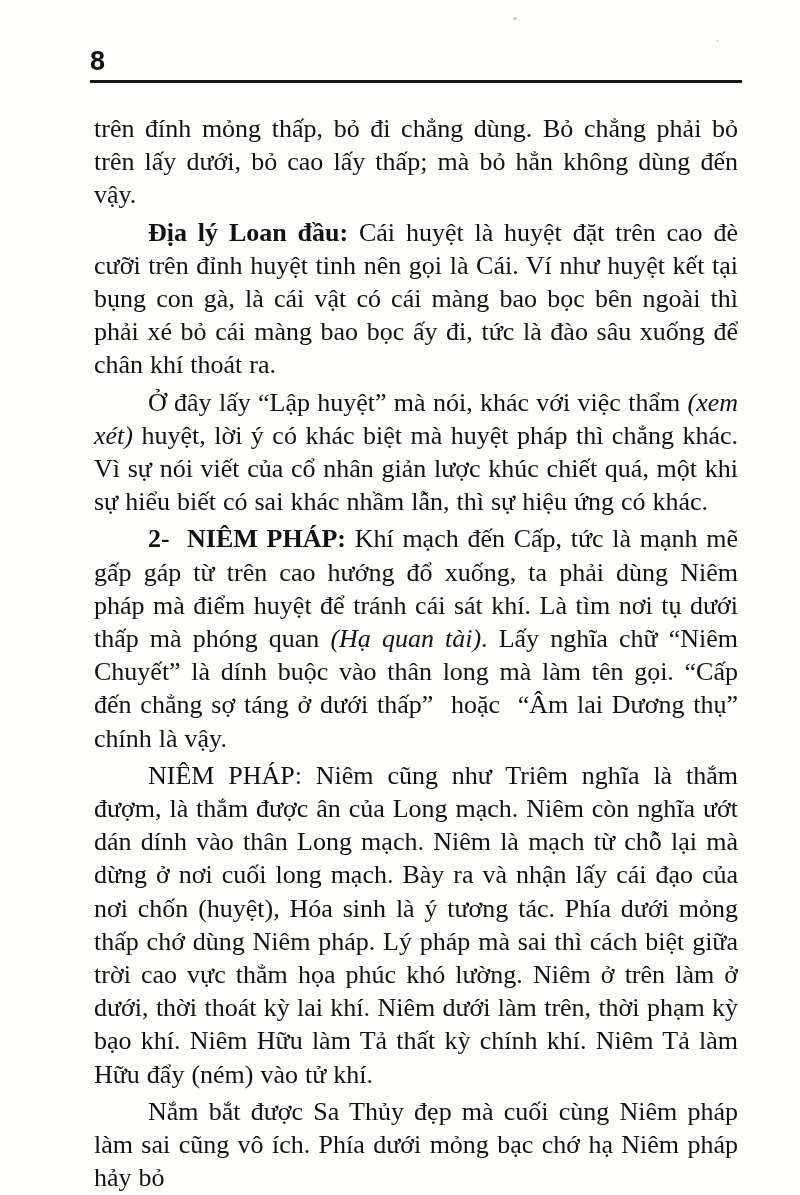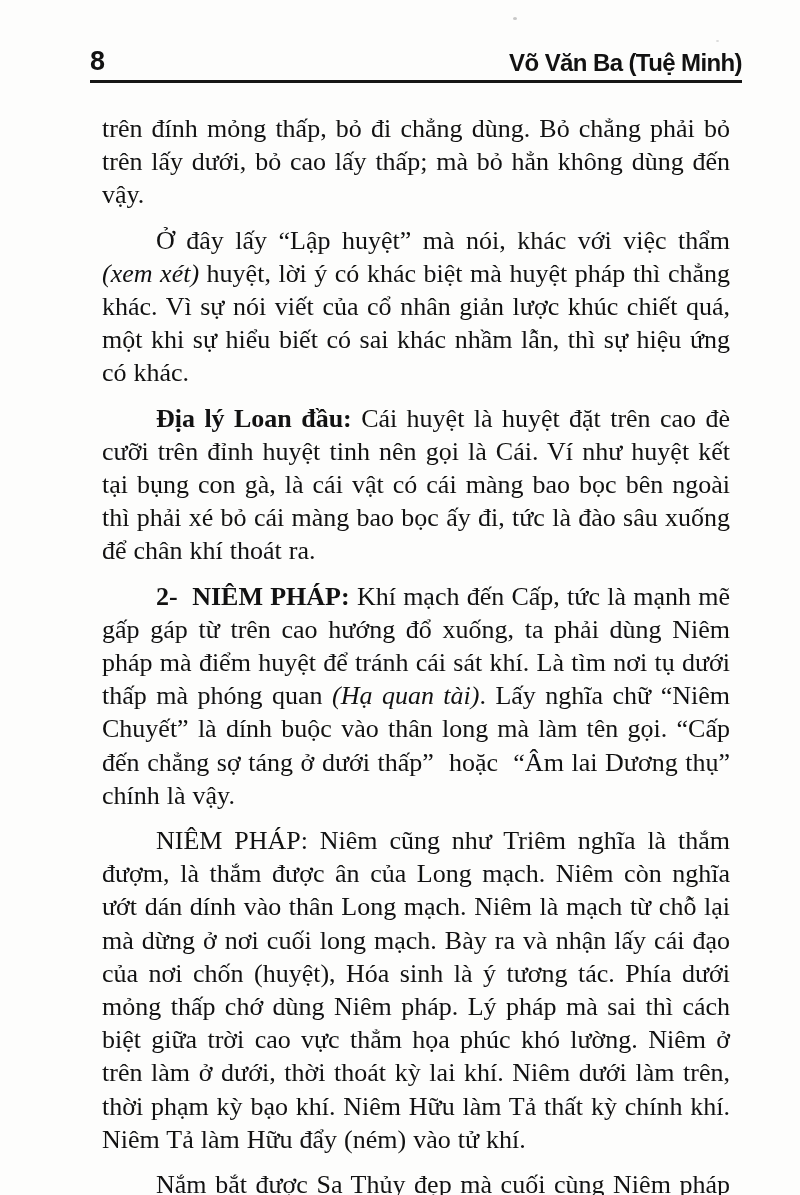--- a/index.html
+++ b/index.html
@@ -40,21 +40,21 @@
   
   .page-body {
     margin-top: 29px;
     font-family: "Liberation Serif", "DejaVu Serif", serif;
     font-size: 26px;
     line-height: 33.2px;
     text-align: justify;
     word-spacing: 0.5px;
   }
   .page-body p {
-    margin: 12px;
+    margin: 4px;
     text-indent: 54px;
   }
   .page-body p.no-indent {
     text-indent: 0;
   }
   .run-b { font-weight: bold; }
   .run-i { font-style: italic; }
   
   .speck {
     position: absolute;
@@ -67,24 +67,23 @@
 </style>
 </head>
 <body>
 
 <div class="page">
   <div class="speck speck-1"></div>
   <div class="speck speck-2"></div>
 
   <div class="page-header">
     <span class="page-number">8</span>
-    <span class="running-title">Võ Văn Ba (Tuệ Minh)</span>
   </div>
 
   <div class="page-body">
       <p class="no-indent"><span>trên đính mỏng thấp, bỏ đi chẳng dùng. Bỏ chẳng phải bỏ trên lấy dưới, bỏ cao lấy thấp; mà bỏ hẳn không dùng đến vậy.</span></p>
+      <p><span class="run-b">Địa lý Loan đầu:</span><span> Cái huyệt là huyệt đặt trên cao đè cưỡi trên đỉnh huyệt tinh nên gọi là Cái. Ví như huyệt kết tại bụng con gà, là cái vật có cái màng bao bọc bên ngoài thì phải xé bỏ cái màng bao bọc ấy đi, tức là đào sâu xuống để chân khí thoát ra.</span></p>
       <p><span>Ở đây lấy “Lập huyệt” mà nói, khác với việc thẩm </span><span class="run-i">(xem xét)</span><span> huyệt, lời ý có khác biệt mà huyệt pháp thì chẳng khác. Vì sự nói viết của cổ nhân giản lược khúc chiết quá, một khi sự hiểu biết có sai khác nhầm lẫn, thì sự hiệu ứng có khác.</span></p>
-      <p><span class="run-b">Địa lý Loan đầu:</span><span> Cái huyệt là huyệt đặt trên cao đè cưỡi trên đỉnh huyệt tinh nên gọi là Cái. Ví như huyệt kết tại bụng con gà, là cái vật có cái màng bao bọc bên ngoài thì phải xé bỏ cái màng bao bọc ấy đi, tức là đào sâu xuống để chân khí thoát ra.</span></p>
       <p><span class="run-b">2-&nbsp; NIÊM PHÁP:</span><span> Khí mạch đến Cấp, tức là mạnh mẽ gấp gáp từ trên cao hướng đổ xuống, ta phải dùng Niêm pháp mà điểm huyệt để tránh cái sát khí. Là tìm nơi tụ dưới thấp mà phóng quan </span><span class="run-i">(Hạ quan tài)</span><span>. Lấy nghĩa chữ “Niêm Chuyết” là dính buộc vào thân long mà làm tên gọi. “Cấp đến chẳng sợ táng ở dưới thấp”&nbsp; hoặc&nbsp; “Âm lai Dương thụ” chính là vậy.</span></p>
       <p><span>NIÊM PHÁP: Niêm cũng như Triêm nghĩa là thắm đượm, là thắm được ân của Long mạch. Niêm còn nghĩa ướt dán dính vào thân Long mạch. Niêm là mạch từ chỗ lại mà dừng ở nơi cuối long mạch. Bày ra và nhận lấy cái đạo của nơi chốn (huyệt), Hóa sinh là ý tương tác. Phía dưới mỏng thấp chớ dùng Niêm pháp. Lý pháp mà sai thì cách biệt giữa trời cao vực thẳm họa phúc khó lường. Niêm ở trên làm ở dưới, thời thoát kỳ lai khí. Niêm dưới làm trên, thời phạm kỳ bạo khí. Niêm Hữu làm Tả thất kỳ chính khí. Niêm Tả làm Hữu đẩy (ném) vào tử khí.</span></p>
       <p><span>Nắm bắt được Sa Thủy đẹp mà cuối cùng Niêm pháp làm sai cũng vô ích. Phía dưới mỏng bạc chớ hạ Niêm pháp hảy bỏ</span></p>
     </div>
 </div>
 
 </body></html>

